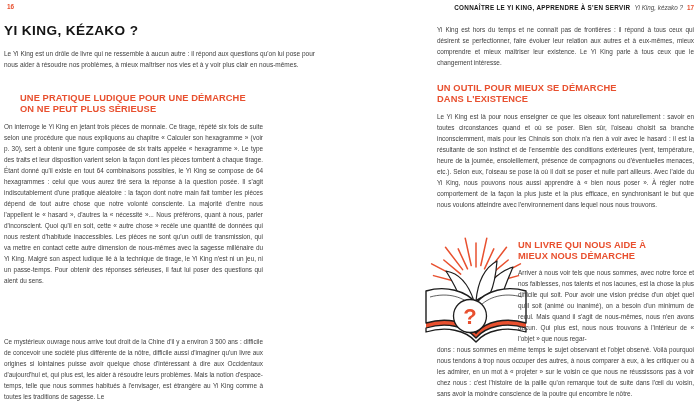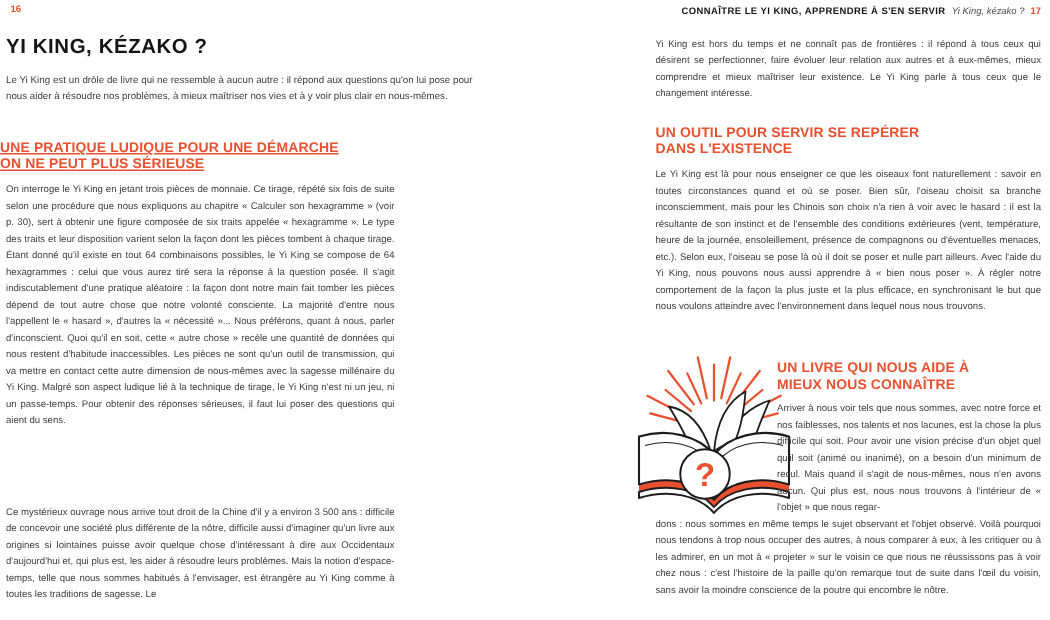--- a/index.html
+++ b/index.html
@@ -56,38 +56,38 @@
 
 <div id="spread">
 
   <div class="page" id="page-left">
     <div class="pagenum" style="left:7px;top:3px;">16</div>
 
     <div class="title" style="left:4px;top:23px;">YI KING, KÉZAKO ?</div>
 
     <div class="intro" style="left:4px;top:48px;width:311px;">Le Yi King est un drôle de livre qui ne ressemble à aucun autre : il répond aux questions qu'on lui pose pour nous aider à résoudre nos problèmes, à mieux maîtriser nos vies et à y voir plus clair en nous-mêmes.</div>
 
-    <div class="heading" style="left:0;top:93px;width:237px;text-decoration:underline;">UNE PRATIQUE LUDIQUE POUR UNE DÉMARCHE ON NE PEUT PLUS SÉRIEUSE</div>
+    <div class="heading" style="left:20px;top:93px;width:237px;">UNE PRATIQUE LUDIQUE POUR UNE DÉMARCHE ON NE PEUT PLUS SÉRIEUSE</div>
 
     <div class="body" style="left:4px;top:121px;width:259px;">On interroge le Yi King en jetant trois pièces de monnaie. Ce tirage, répété six fois de suite selon une procédure que nous expliquons au chapitre « Calculer son hexagramme » (voir p. 30), sert à obtenir une figure composée de six traits appelée « hexagramme ». Le type des traits et leur disposition varient selon la façon dont les pièces tombent à chaque tirage. Étant donné qu'il existe en tout 64 combinaisons possibles, le Yi King se compose de 64 hexagrammes : celui que vous aurez tiré sera la réponse à la question posée. Il s'agit indiscutablement d'une pratique aléatoire : la façon dont notre main fait tomber les pièces dépend de tout autre chose que notre volonté consciente. La majorité d'entre nous l'appellent le « hasard », d'autres la « nécessité »... Nous préférons, quant à nous, parler d'inconscient. Quoi qu'il en soit, cette « autre chose » recèle une quantité de données qui nous restent d'habitude inaccessibles. Les pièces ne sont qu'un outil de transmission, qui va mettre en contact cette autre dimension de nous-mêmes avec la sagesse millénaire du Yi King. Malgré son aspect ludique lié à la technique de tirage, le Yi King n'est ni un jeu, ni un passe-temps. Pour obtenir des réponses sérieuses, il faut lui poser des questions qui aient du sens.</div>
 
 
     <div class="body" style="left:4px;top:336px;width:259px;">Ce mystérieux ouvrage nous arrive tout droit de la Chine d'il y a environ 3 500 ans : difficile de concevoir une société plus différente de la nôtre, difficile aussi d'imaginer qu'un livre aux origines si lointaines puisse avoir quelque chose d'intéressant à dire aux Occidentaux d'aujourd'hui et, qui plus est, les aider à résoudre leurs problèmes. Mais la notion d'espace-temps, telle que nous sommes habitués à l'envisager, est étrangère au Yi King comme à toutes les traditions de sagesse. Le</div>
   </div>
 
   <div class="page" id="page-right">
     <div class="running-header">
       <span class="rh-chapter">CONNAÎTRE LE YI KING, APPRENDRE À S'EN SERVIR</span>
       <span class="rh-section">Yi King, kézako ?</span>
       <span class="rh-page">17</span>
     </div>
 
     <div class="body" style="left:87px;top:24px;width:257px;">Yi King est hors du temps et ne connaît pas de frontières : il répond à tous ceux qui désirent se perfectionner, faire évoluer leur relation aux autres et à eux-mêmes, mieux comprendre et mieux maîtriser leur existence. Le Yi King parle à tous ceux que le changement intéresse.</div>
 
-    <div class="heading" style="left:87px;top:83px;width:195px;">UN OUTIL POUR SERVIR SE REPÉRER DANS L'EXISTENCE</div>
+    <div class="heading" style="left:87px;top:83px;width:195px;">UN OUTIL POUR MIEUX SE DÉMARCHE DANS L'EXISTENCE</div>
 
     <div class="body" style="left:87px;top:111px;width:257px;">Le Yi King est là pour nous enseigner ce que les oiseaux font naturellement : savoir en toutes circonstances quand et où se poser. Bien sûr, l'oiseau choisit sa branche inconsciemment, mais pour les Chinois son choix n'a rien à voir avec le hasard : il est la résultante de son instinct et de l'ensemble des conditions extérieures (vent, température, heure de la journée, ensoleillement, présence de compagnons ou d'éventuelles menaces, etc.). Selon eux, l'oiseau se pose là où il doit se poser et nulle part ailleurs. Avec l'aide du Yi King, nous pouvons nous aussi apprendre à « bien nous poser ». À régler notre comportement de la façon la plus juste et la plus efficace, en synchronisant le but que nous voulons atteindre avec l'environnement dans lequel nous nous trouvons.</div>
 
     <svg class="illustration" viewBox="0 0 117 116">
       <g stroke="#e8502f" stroke-width="1.5" stroke-linecap="round">
         <line x1="79.3" y1="52.8" x2="102.5" y2="46.6"></line>
         <line x1="79.5" y1="47.8" x2="104.4" y2="34.9"></line>
         <line x1="75.3" y1="45.1" x2="92.2" y2="31.0"></line>
         <line x1="73.4" y1="40.6" x2="90.5" y2="18.3"></line>
         <line x1="68.5" y1="39.9" x2="77.8" y2="19.9"></line>
@@ -116,19 +116,19 @@
         <path d="M14,68 C32,63 48,68 57,78" fill="none" stroke="#1d1d1d" stroke-width="0.7"></path>
         <path d="M106,68 C88,63 72,68 63,78" fill="none" stroke="#1d1d1d" stroke-width="0.7"></path>
         <line x1="60" y1="76" x2="60" y2="104" stroke="#1d1d1d" stroke-width="1.2"></line>
       </g>
       <g>
         <circle cx="54" cy="87" r="16.5" fill="#ffffff" stroke="#1d1d1d" stroke-width="1.3"></circle>
         <text x="54" y="95" text-anchor="middle" font-size="22" font-weight="bold" font-family="Liberation Sans, sans-serif" fill="#e8502f">?</text>
       </g>
     </svg>
 
-    <div class="heading" style="left:168px;top:240px;width:150px;">UN LIVRE QUI NOUS AIDE À MIEUX NOUS CONNAÎTRE</div>
+    <div class="heading" style="left:168px;top:240px;width:150px;">UN LIVRE QUI NOUS AIDE À MIEUX NOUS DÉMARCHE</div>
 
     <div class="body" style="left:168px;top:267px;width:176px;">Arriver à nous voir tels que nous sommes, avec notre force et nos faiblesses, nos talents et nos lacunes, est la chose la plus difficile qui soit. Pour avoir une vision précise d'un objet quel qu'il soit (animé ou inanimé), on a besoin d'un minimum de recul. Mais quand il s'agit de nous-mêmes, nous n'en avons aucun. Qui plus est, nous nous trouvons à l'intérieur de « l'objet » que nous regar-</div>
 
     <div class="body" style="left:87px;top:344px;width:257px;">dons : nous sommes en même temps le sujet observant et l'objet observé. Voilà pourquoi nous tendons à trop nous occuper des autres, à nous comparer à eux, à les critiquer ou à les admirer, en un mot à « projeter » sur le voisin ce que nous ne réussissons pas à voir chez nous : c'est l'histoire de la paille qu'on remarque tout de suite dans l'œil du voisin, sans avoir la moindre conscience de la poutre qui encombre le nôtre.</div>
   </div>
 </div>
 
 </body></html>

